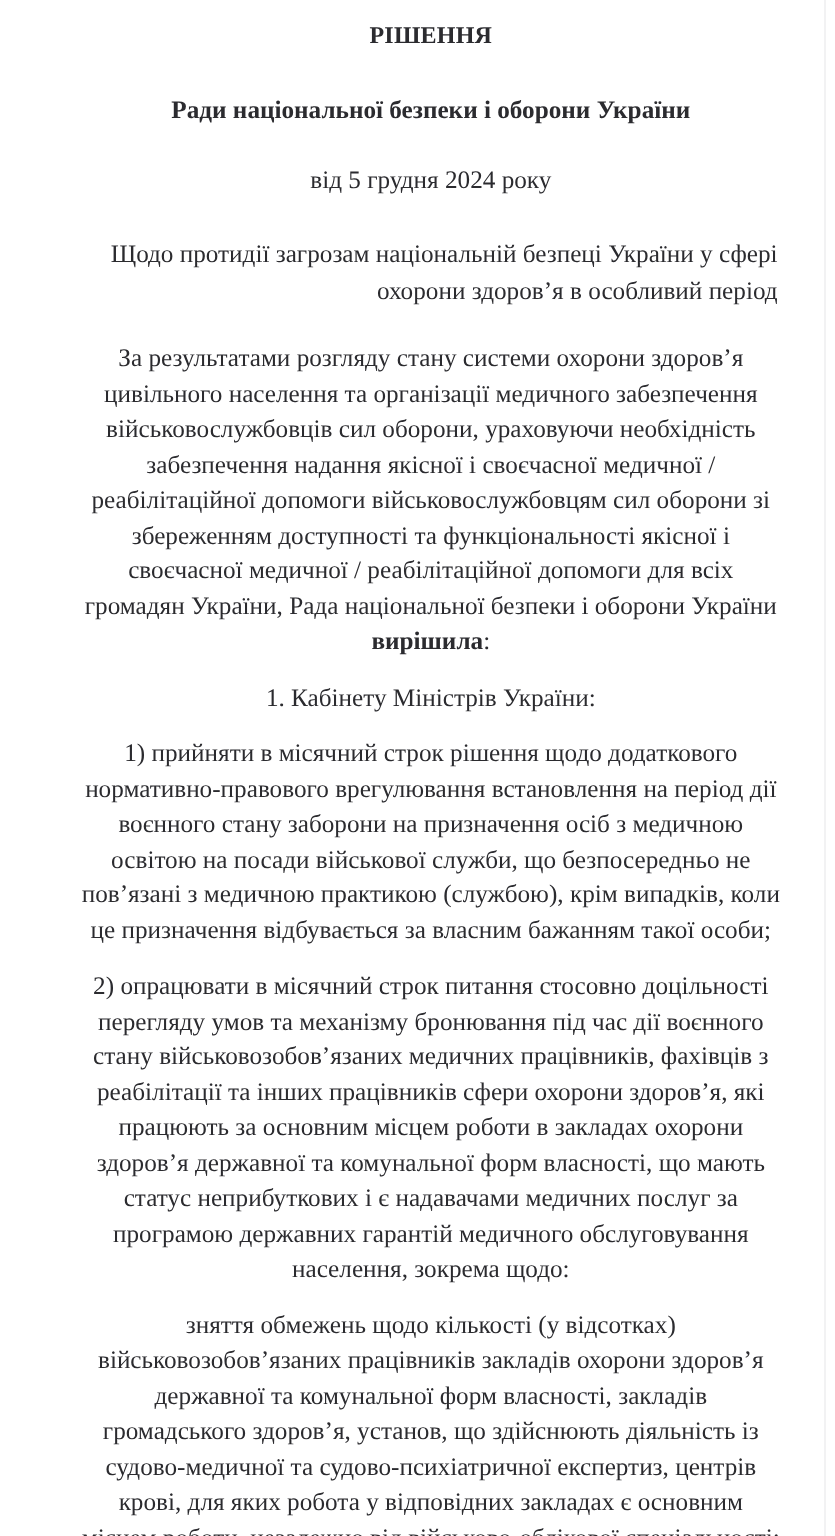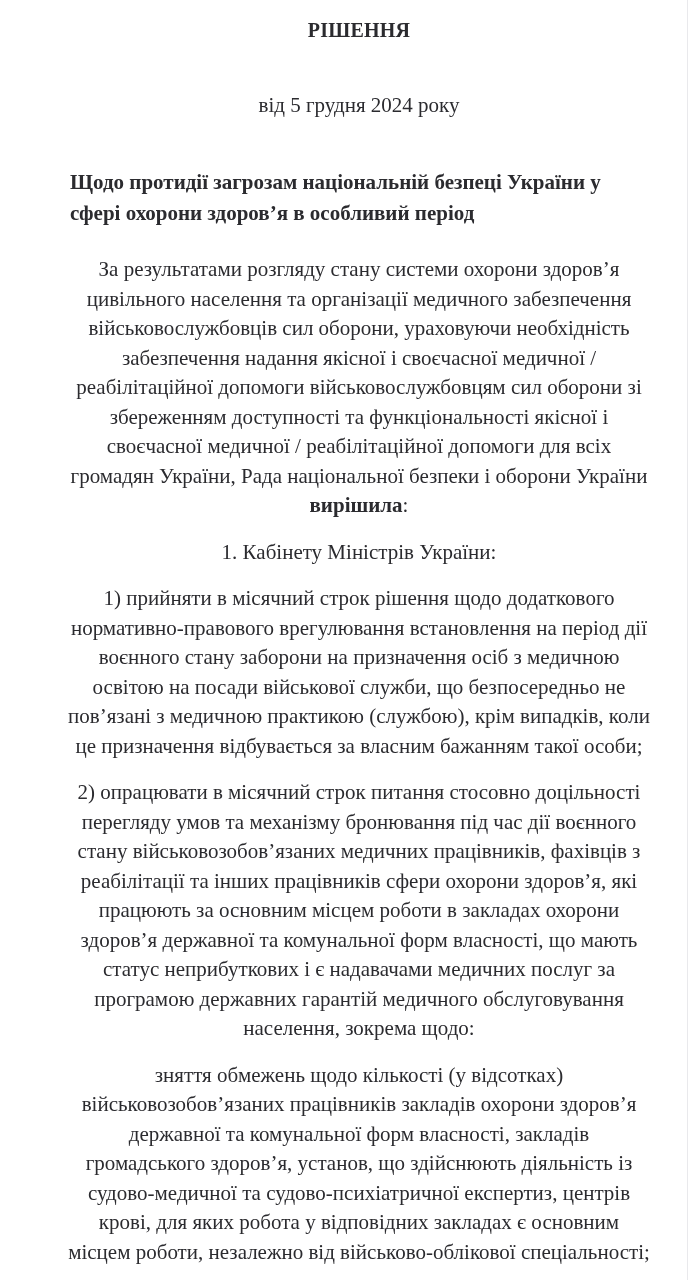--- a/index.html
+++ b/index.html
@@ -54,34 +54,34 @@
   .title-org {
     margin: 0;
     padding-top: 32px;
     text-align: center;
     font-size: 21px;
     font-weight: bold;
     line-height: 29px;
   }
 
   .title-date {
-    margin: 16px;
+    margin: 0;
     padding-top: 30px;
     text-align: center;
     font-size: 21px;
     font-weight: normal;
     line-height: 29px;
   }
 
   .title-subject {
     margin: 0;
     padding-top: 31px;
-    text-align: left;
+    text-align: right;
     font-size: 21px;
-    font-weight: bold;
+    font-weight: normal;
     line-height: 31px;
     padding-left: 2px;
     padding-right: 2px;
   }
 
   
   .body-block {
     padding-top: 26px;
   }
 
@@ -105,20 +105,21 @@
 <body>
 
 <div class="page">
 
   <div class="edge-rule"></div>
 
   <div class="doc">
 
     <h1 class="title-main">РІШЕННЯ</h1>
 
+    <h2 class="title-org">Ради національної безпеки і оборони України</h2>
 
     <p class="title-date">від 5 грудня 2024 року</p>
 
     <h3 class="title-subject">Щодо протидії загрозам національній безпеці України у сфері охорони здоров’я в особливий період</h3>
 
     <div class="body-block">
 
       <p class="para"><span>За результатами розгляду стану системи охорони здоров’я цивільного населення та організації медичного забезпечення військовослужбовців сил оборони, ураховуючи необхідність забезпечення надання якісної і своєчасної медичної / реабілітаційної допомоги військовослужбовцям сил оборони зі збереженням доступності та функціональності якісної і своєчасної медичної / реабілітаційної допомоги для всіх громадян України, Рада національної безпеки і оборони України </span><b>вирішила</b><span>:</span></p>
 
       <p class="para">1. Кабінету Міністрів України:</p>

